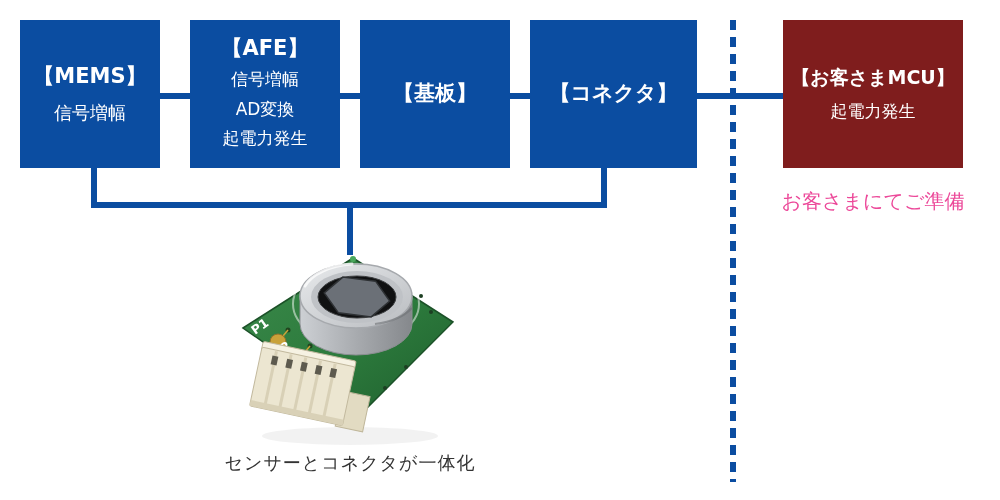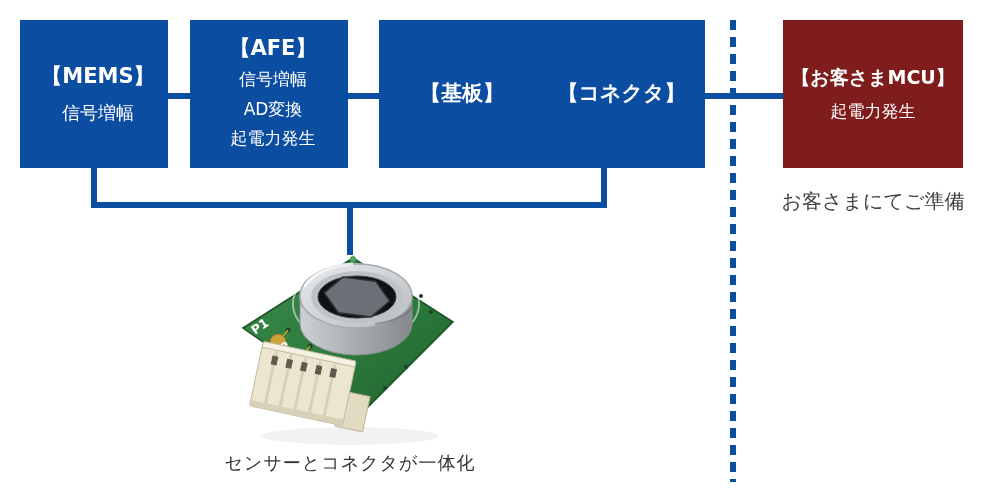--- a/index.html
+++ b/index.html
@@ -6,31 +6,31 @@
   #canvas{
     position:relative;width:1000px;height:500px;background:#ffffff;overflow:hidden;
     font-family:"DejaVu Sans","Liberation Sans",sans-serif;
   }
   #lines-layer{position:absolute;left:0;top:0;z-index:0;}
   .box{
     position:absolute;top:20px;height:148px;z-index:1;
     display:flex;flex-direction:column;align-items:center;justify-content:center;
     color:#ffffff;text-align:center;
   }
-  .box-dark{background:#0B4DA1;padding-left:8px;}
+  .box-dark{background:#0B4DA1;}
   .box-light{background:#7f1d1d;}
   .box-title{font-size:21px;font-weight:700;line-height:1.3;}
   .box-title-sm{font-size:19px;font-weight:700;line-height:1.3;}
   .box-sub{font-size:18px;margin-top:11px;}
   .box-sub-sm{font-size:17px;margin-top:10px;}
   .box-line{font-size:17px;line-height:1.72;}
   .afe .box-title{margin-bottom:3px;}
   #mcu-note{
     position:absolute;left:753px;top:188px;width:240px;z-index:1;
-    font-size:20px;color:#404040;text-align:center;
+    font-size:20px;color:#ec4899;text-align:center;
   }
   #sensor-caption{
     position:absolute;left:150px;top:451px;width:400px;z-index:1;
     font-size:18px;color:#333333;text-align:center;letter-spacing:1px;
   }
   #sensor-photo{position:absolute;left:225px;top:246px;z-index:1;}
   .pad-label{font-size:12.5px;font-weight:700;fill:#ffffff;}
 </style>
 </head>
 <body>
@@ -48,21 +48,21 @@
     <div class="box-sub">信号増幅</div>
   </div>
 
   <div class="box box-dark afe" style="left:190px;width:150px;">
     <div class="box-title">【AFE】</div>
     <div class="box-line">信号増幅</div>
     <div class="box-line">AD変換</div>
     <div class="box-line">起電力発生</div>
   </div>
 
-  <div class="box box-dark" style="left:379px;width:150px;">
+  <div class="box box-dark" style="left:360px;width:150px;">
     <div class="box-title">【基板】</div>
   </div>
 
   <div class="box box-dark" style="left:530px;width:167px;">
     <div class="box-title">【コネクタ】</div>
   </div>
 
   <div class="box box-light" style="left:783px;width:180px;">
     <div class="box-title-sm">【お客さまMCU】</div>
     <div class="box-sub-sm">起電力発生</div>

